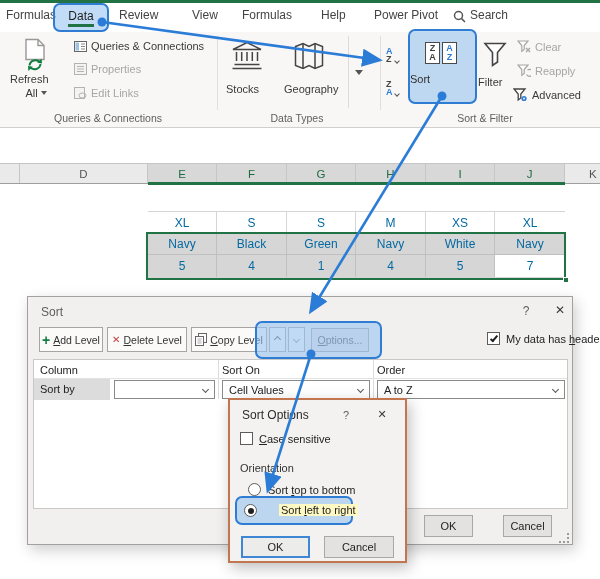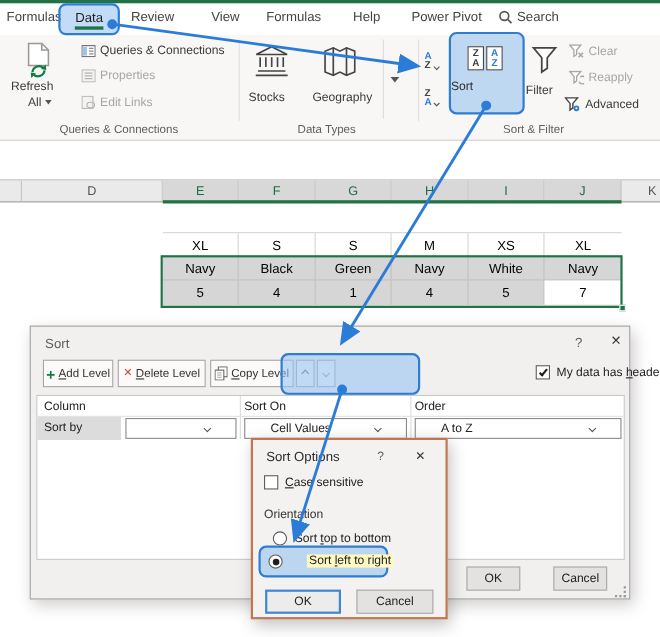--- a/index.html
+++ b/index.html
@@ -28,30 +28,30 @@
   .sortsq{width:15px;height:22px;border:1.5px solid #4a4a4a;background:#fff;display:flex;flex-direction:column;
           align-items:center;justify-content:center;font-size:9px;font-weight:bold;line-height:9px;}
   
   .colhdr{background:#eaeaea;border-top:1px solid #c6c6c6;border-bottom:1px solid #9f9f9f;}
   .hcell{position:absolute;top:0;height:100%;border-right:1px solid #c6c6c6;font-size:11.5px;color:#555;
          display:flex;align-items:center;justify-content:center;}
   .hcell.sel{background:#d8d8d8;color:#1e6b41;}
   .bluecell{height:22.5px;background:#2e75b6;color:#fff;font-weight:bold;font-size:12px;line-height:22px;
             padding-left:6px;border-bottom:1px solid rgba(255,255,255,0.4);}
   .dcell{position:absolute;top:0;height:100%;display:flex;align-items:center;justify-content:center;
-         font-size:12px;color:#000000;border-right:1px solid #d5d5d5;}
+         font-size:12px;color:#0369a1;border-right:1px solid #d5d5d5;}
   
   .dialog{background:#f1f0ef;border:1px solid #a3a1a0;box-shadow:3px 5px 14px rgba(0,0,0,0.20);}
   .dtitle{font-size:12px;color:#5f5d5c;}
   .tbtn{position:absolute;background:#fbfaf9;border:1px solid #a7a5a3;display:flex;align-items:center;
         justify-content:center;font-size:10.5px;color:#333;gap:3px;}
   .wbtn{position:absolute;background:#e4e2e0;border:1px solid #a8a8a8;display:flex;align-items:center;
         justify-content:center;font-size:11px;color:#222;}
   .combo{position:absolute;background:#fff;border:1px solid #8a8a8a;display:flex;align-items:center;
-         justify-content:space-between;padding:0 23px;font-size:11px;color:#222;}
+         justify-content:space-between;padding:0 6px;font-size:11px;color:#222;}
   .cb{position:absolute;width:13px;height:13px;background:#fff;border:1px solid #5c5c5c;}
   .check{display:block;width:4px;height:8px;border-right:2px solid #1f1f1f;border-bottom:2px solid #1f1f1f;
          transform:rotate(40deg);margin:1px 0 0 4px;}
   .radio{position:absolute;width:13px;height:13px;border:1px solid #5c5c5c;border-radius:50%;background:#fff;}
   .radio .dot{display:block;width:6px;height:6px;border-radius:50%;background:#1f1f1f;margin:2.5px auto;}
   .ak{text-decoration:underline;}
   .lbl11{font-size:11px;color:#222;white-space:nowrap;}
   .overlay{position:absolute;left:0;top:0;z-index:40;pointer-events:none;}
 </style>
 </head>
@@ -266,20 +266,23 @@
           <path d="M2.5 6h4M2.5 8h4M2.5 10h4" stroke="#999" stroke-width="0.8"></path>
         </svg>
       <span><span class="ak">C</span><span>opy Level</span></span>
     </div>
     <div class="tbtn" style="left:241px;top:30px;width:17px;height:25px;">
         <span class="chev up"></span>
       </div>
     <div class="tbtn" style="left:260px;top:30px;width:17px;height:25px;">
         <span class="chev" style="border-color:#9a9a9a;"></span>
       </div>
+    <div class="tbtn" style="left:283px;top:31px;width:58px;height:24px;background:#e9e7e6;color:#4f4f4f;">
+      <span><span class="ak">O</span><span>ptions...</span></span>
+    </div>
 
     <div class="abs hl" style="left:227px;top:24px;width:127px;height:38px;pointer-events:none;"></div>
 
     <div class="cb" style="left:459px;top:35px;">
         <span class="check"></span>
       </div>
     <div class="abs lbl11" style="left:478px;top:36px;">
       <span>My data has </span><span class="ak">h</span><span>eaders</span>
     </div>
 

